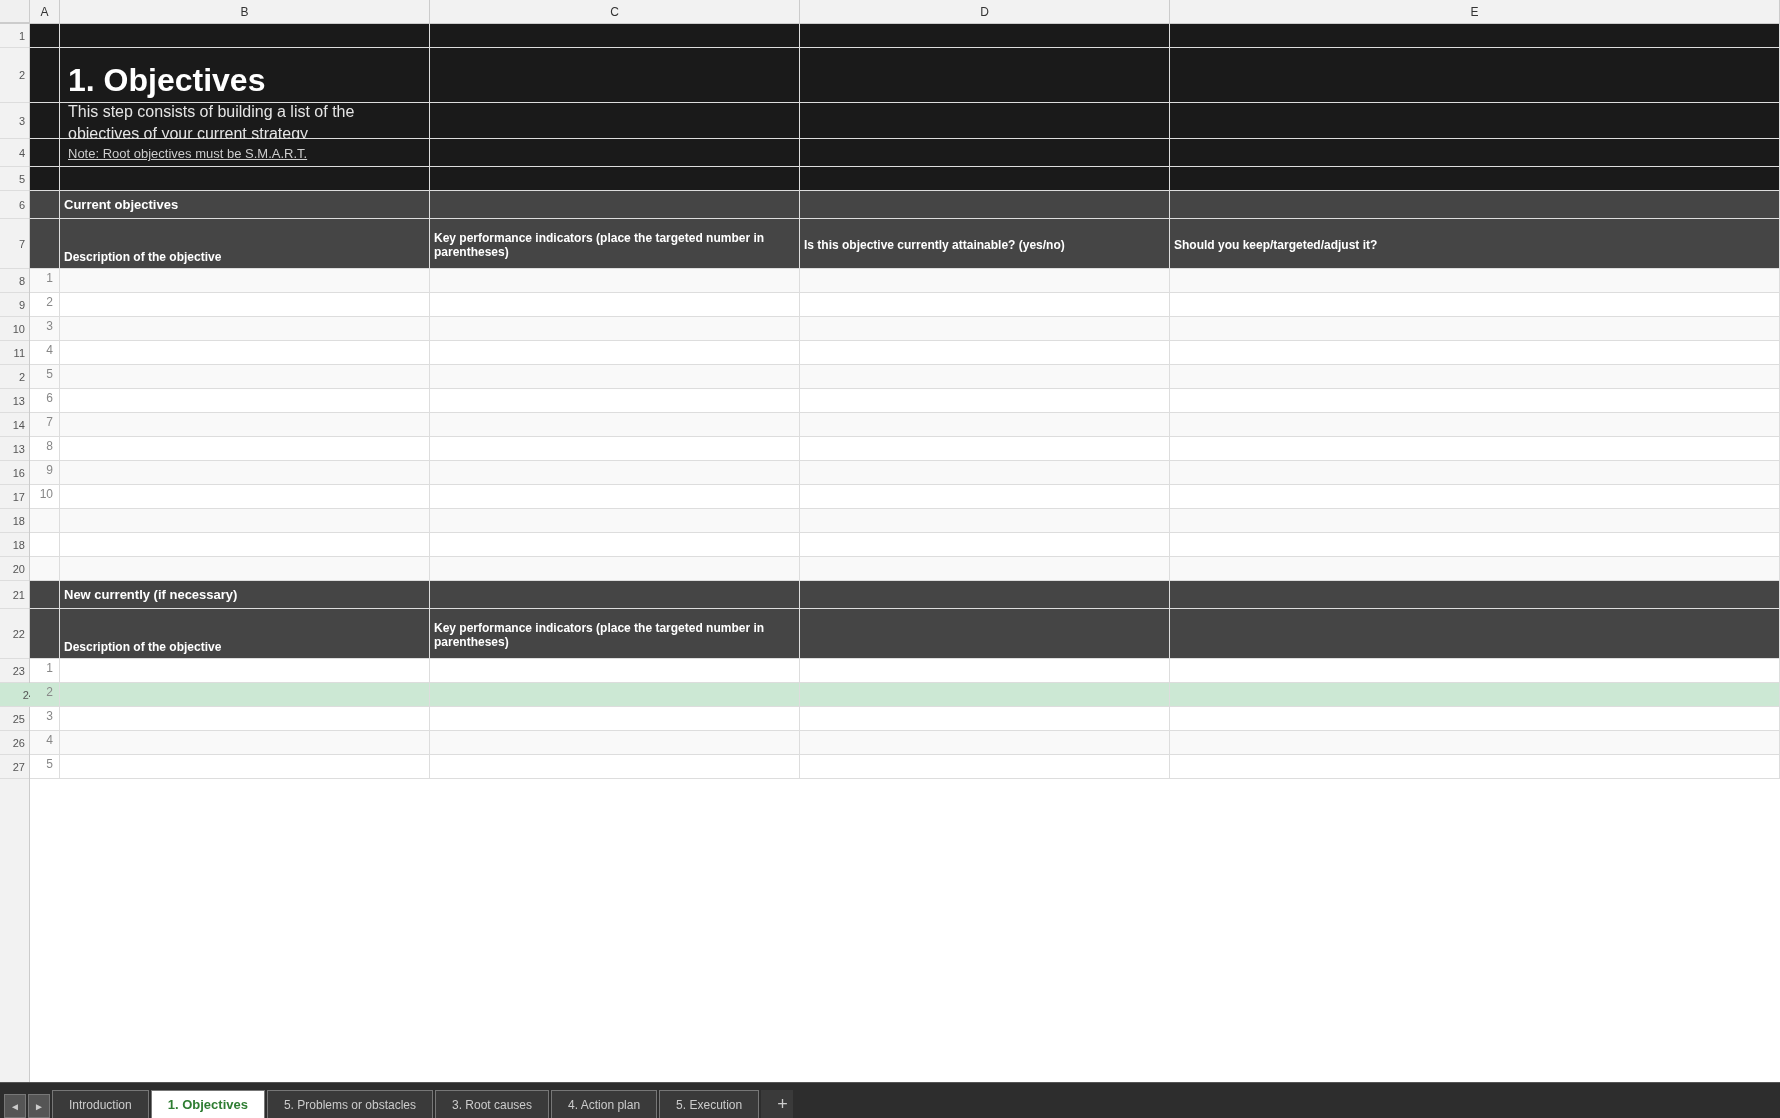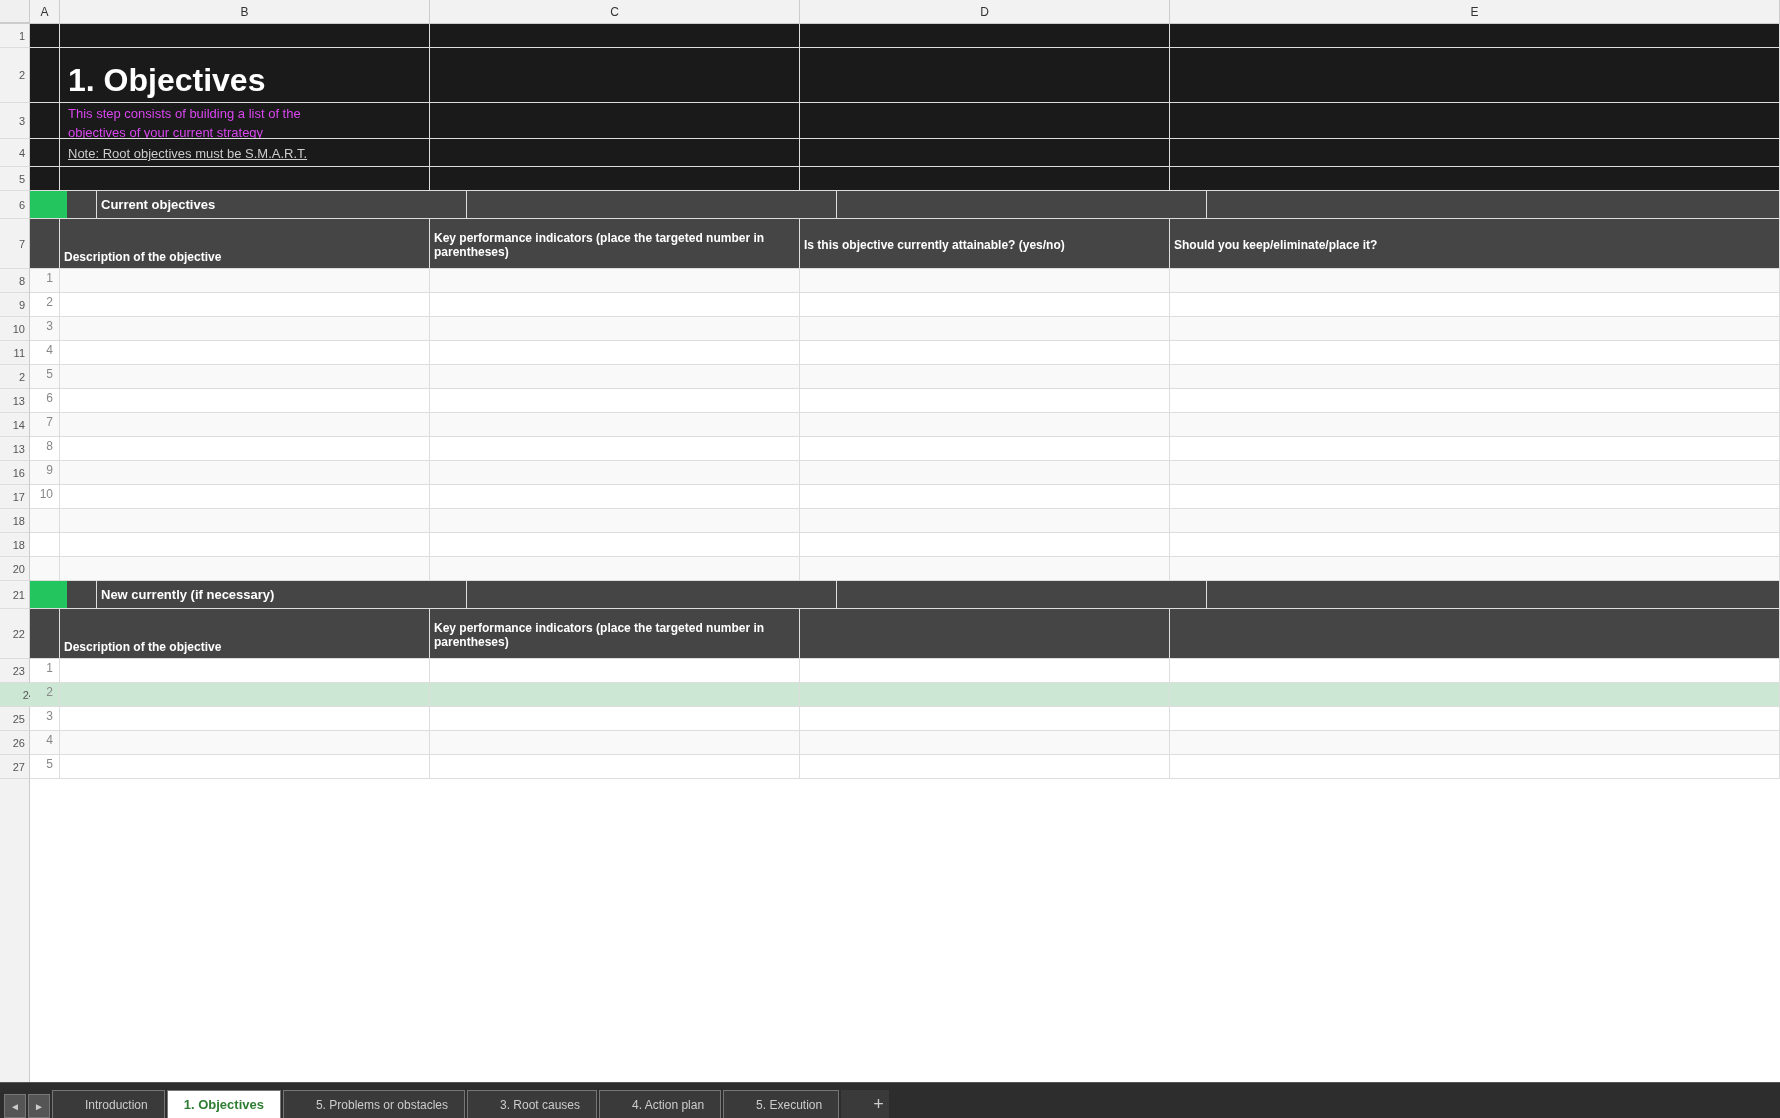--- a/index.html
+++ b/index.html
@@ -82,22 +82,21 @@
     
     .title-area {
       background: #1a1a1a;
     }
 
     .title-cell {
       background: #1a1a1a;
     }
 
     .section-header-row {
-      background: #22c55e;
-      padding-left: 37px;
+      background: #4c1d95;
     }
 
     .column-label-row {
       background: #454545;
     }
 
     
     .data-row {
       background: #fff;
     }
@@ -120,22 +119,22 @@
 
     .title-main {
       font-size: 32px;
       font-weight: bold;
       color: #fff;
       padding: 10px 0 0 0;
       display: block;
     }
 
     .title-description {
-      font-size: 13px;
-      color: #d946ef;
+      font-size: 16px;
+      color: #e5e5e5;
       display: block;
       margin-top: 4px;
     }
 
     .title-note {
       font-size: 13px;
       color: #ccc;
       text-decoration: underline;
       display: block;
       margin-top: 2px;
@@ -196,21 +195,20 @@
       border-top: 1px solid #777;
       border-left: 1px solid #777;
       border-right: 1px solid #777;
       margin-right: 2px;
       white-space: nowrap;
     }
 
     .tab-inactive {
       background: #3a3a3a;
       color: #ccc;
-      padding-left: 32px;
     }
 
     .tab-active {
       background: #fff;
       color: #2e7d32;
       font-weight: bold;
       font-size: 13px;
     }
 
     .tab-add {
@@ -359,21 +357,21 @@
         <div class="grid-cell col-b" style="background:#454545; display:flex; align-items:flex-end; padding-bottom:4px;">
           <span class="col-label">Description of the objective</span>
         </div>
         <div class="grid-cell col-c" style="background:#454545; display:flex; align-items:flex-start; padding-top:4px; flex-direction:column; justify-content:center;">
           <span class="col-label">Key performance indicators (place the targeted number in parentheses)</span>
         </div>
         <div class="grid-cell col-d" style="background:#454545; display:flex; align-items:flex-start; padding-top:4px; flex-direction:column; justify-content:center;">
           <span class="col-label">Is this objective currently attainable? (yes/no)</span>
         </div>
         <div class="grid-cell col-e" style="background:#454545; display:flex; align-items:flex-start; padding-top:4px; flex-direction:column; justify-content:center;">
-          <span class="col-label">Should you keep/eliminate/place it?</span>
+          <span class="col-label">Should you keep/targeted/adjust it?</span>
         </div>
       </div>
 
       <div class="grid-row h-24 data-row">
         <div class="grid-cell col-a row-number-cell">1</div>
         <div class="grid-cell col-b"></div>
         <div class="grid-cell col-c"></div>
         <div class="grid-cell col-d"></div>
         <div class="grid-cell col-e"></div>
       </div>

